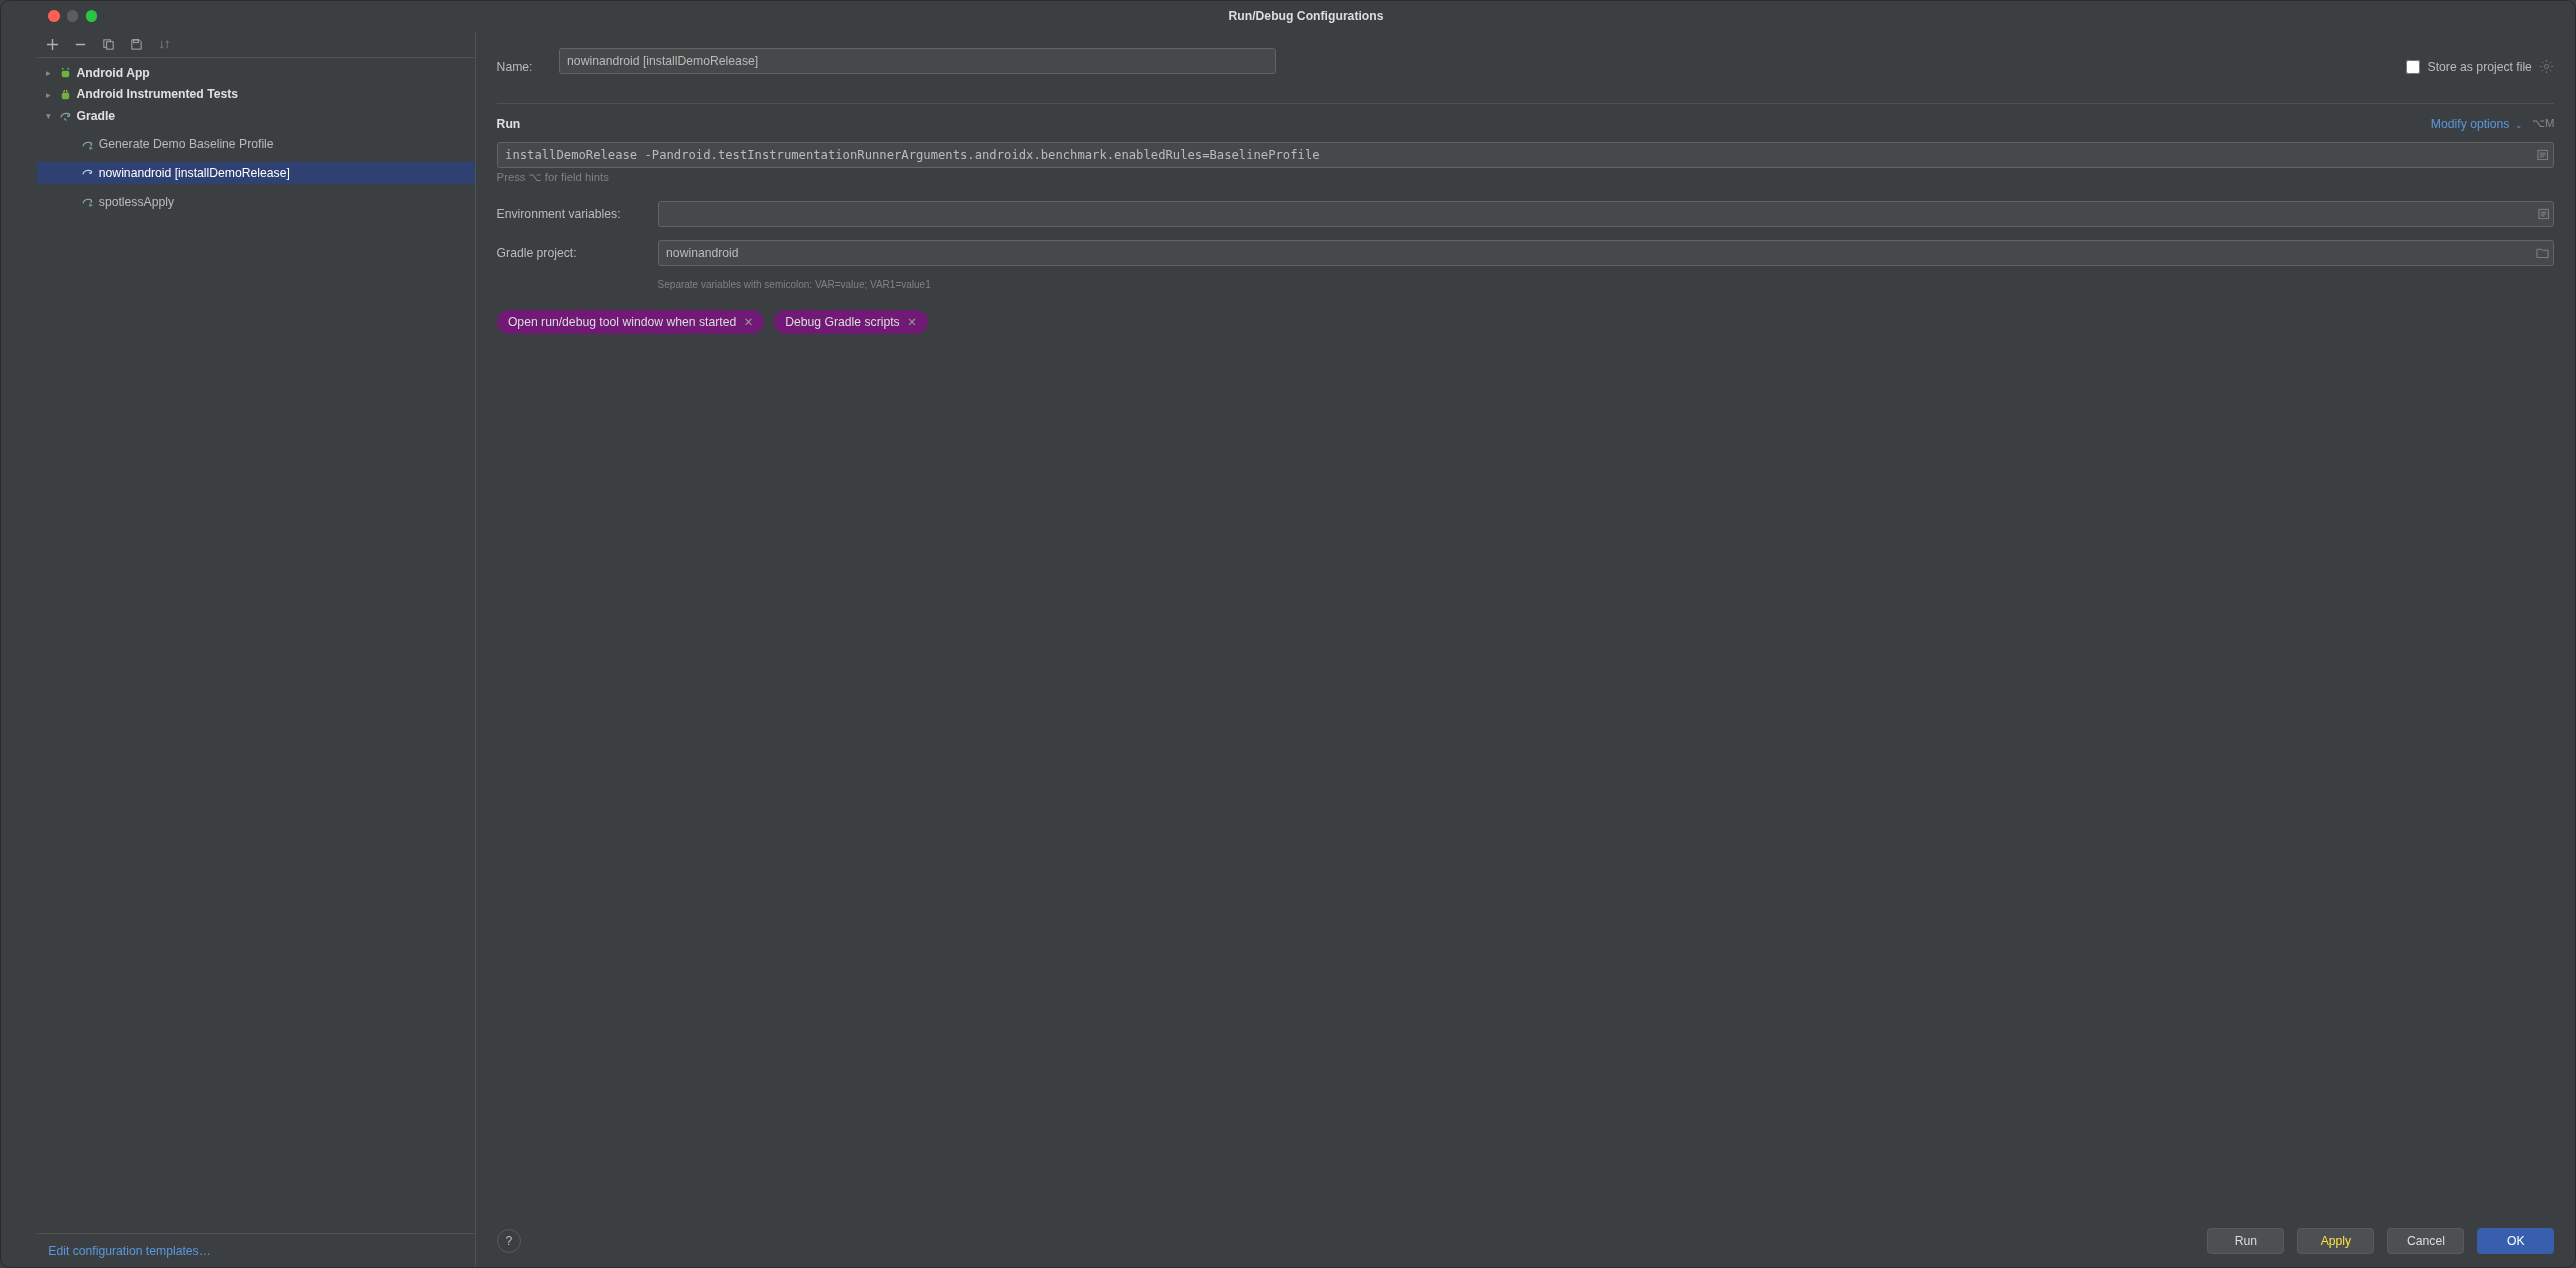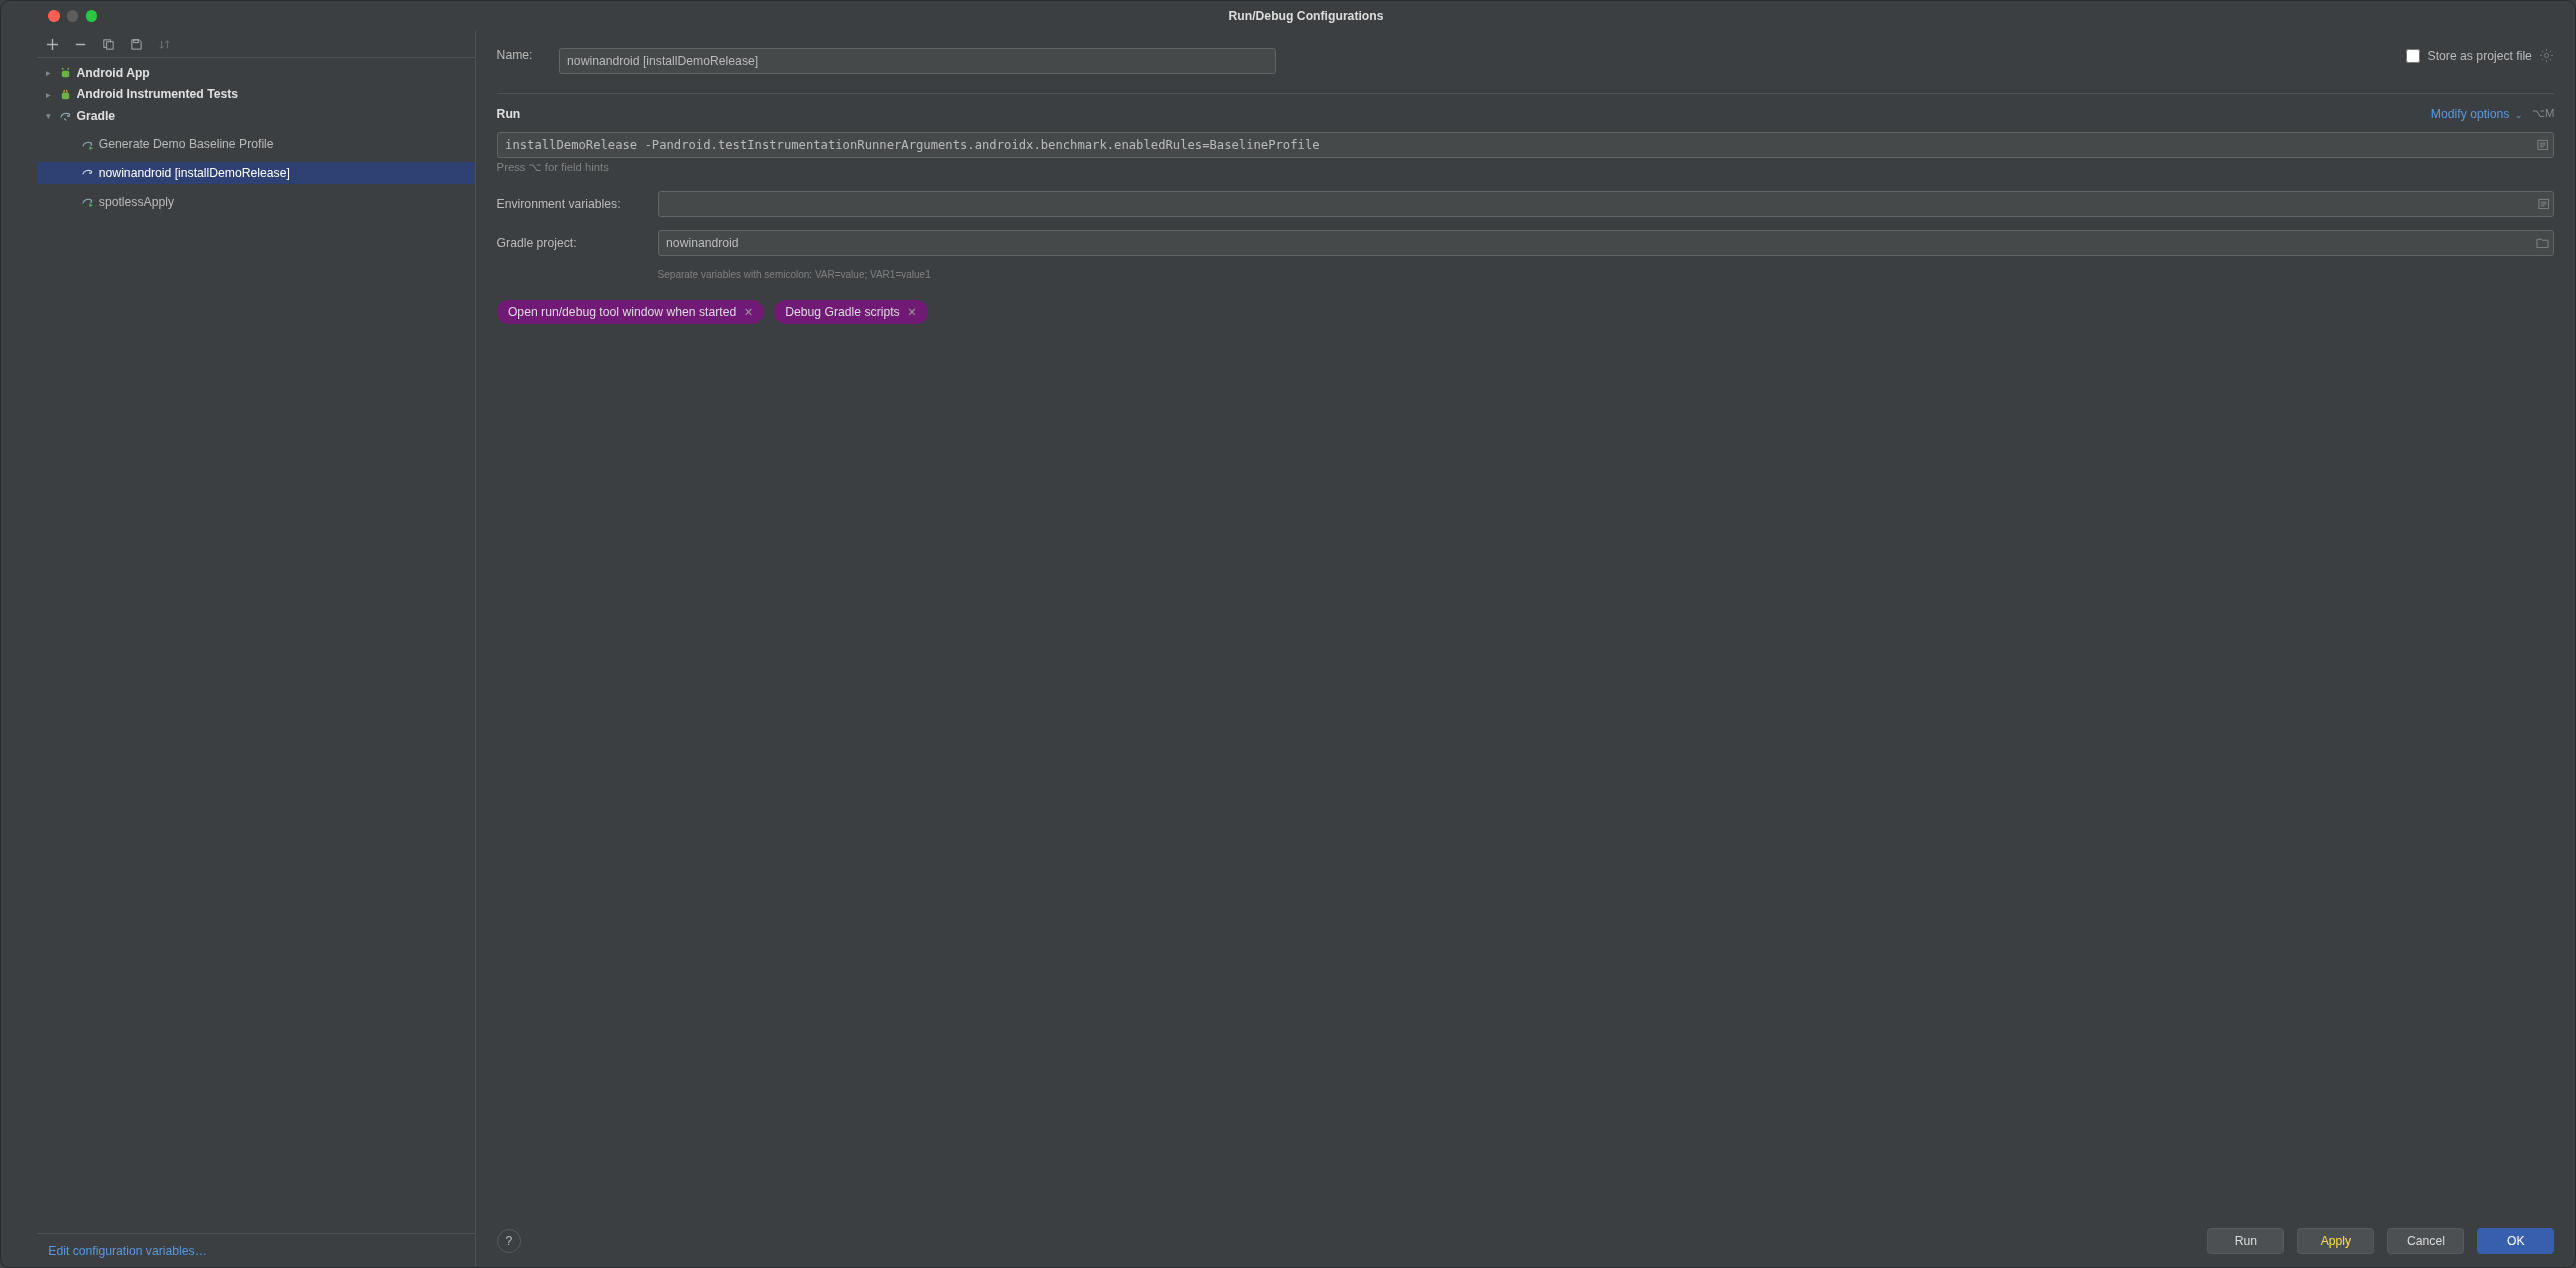--- a/index.html
+++ b/index.html
@@ -124,22 +124,22 @@
   text-decoration: none;
 }
 .right-panel {
   flex: 1;
   display: flex;
   flex-direction: column;
   padding: 17px 20.6px 0 20.6px;
 }
 .form-row {
   display: flex;
-  align-items: flex-start;
-  margin-bottom: 13px;
+  align-items: flex-end;
+  margin-bottom: 23px;
   gap: 17px;
 }
 .form-row label.fl {
   color: #bbbbbb;
 }
 .name-row label.fl { width: 45px; }
 .name-row input {
   width: 717px;
 }
 input[type="text"], .code-input {
@@ -388,21 +388,21 @@
             <svg width="13" height="13" viewBox="0 0 14 14">
                 <path d="M2 9c1-4 5-5 8-4 2 .6 2 3 0 3" stroke="#8faab5" fill="none" stroke-width="1.2"></path>
                 <path d="M9 9l4 2-4 2z" fill="#59a869"></path>
               </svg>
           </span>
           <span class="tlabel">spotlessApply</span>
         </div>
       </div>
 
       <div class="bottom-link">
-        <a href="#">Edit configuration variables…</a>
+        <a href="#">Edit configuration templates…</a>
       </div>
     </div>
 
     <div class="right-panel">
 
       <div class="form-row name-row">
         <label class="fl">Name:</label>
         <input type="text" value="nowinandroid [installDemoRelease]" style="">
         <div class="store-row">
           <input type="checkbox" style="">

